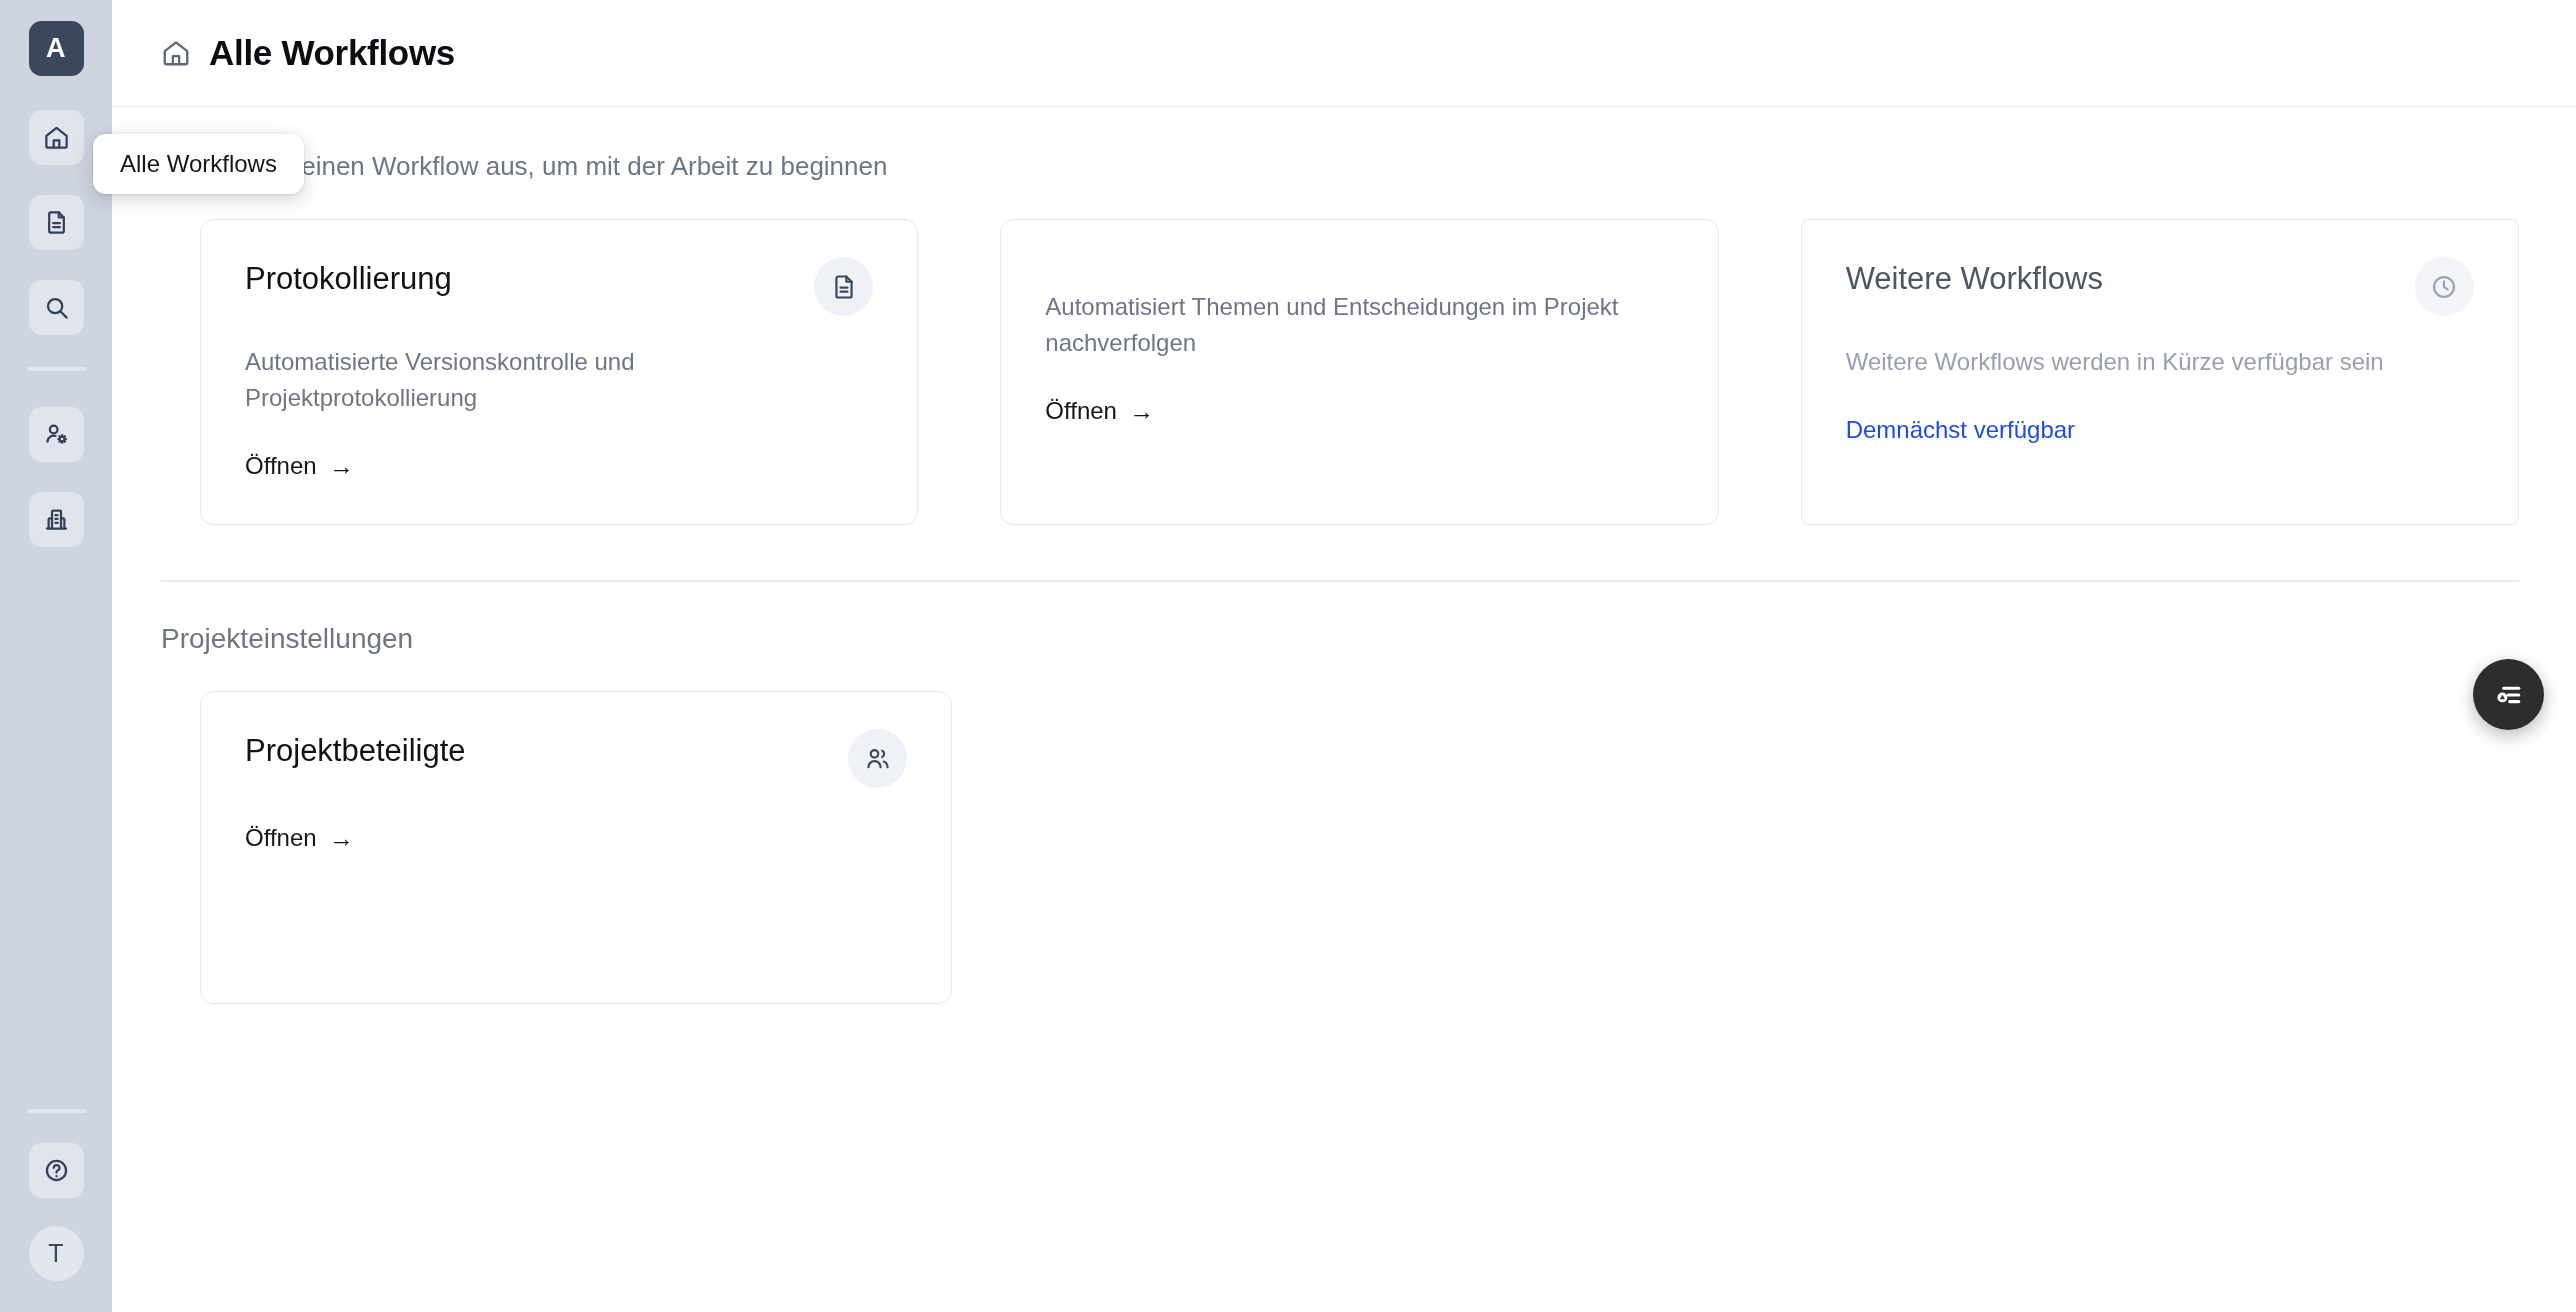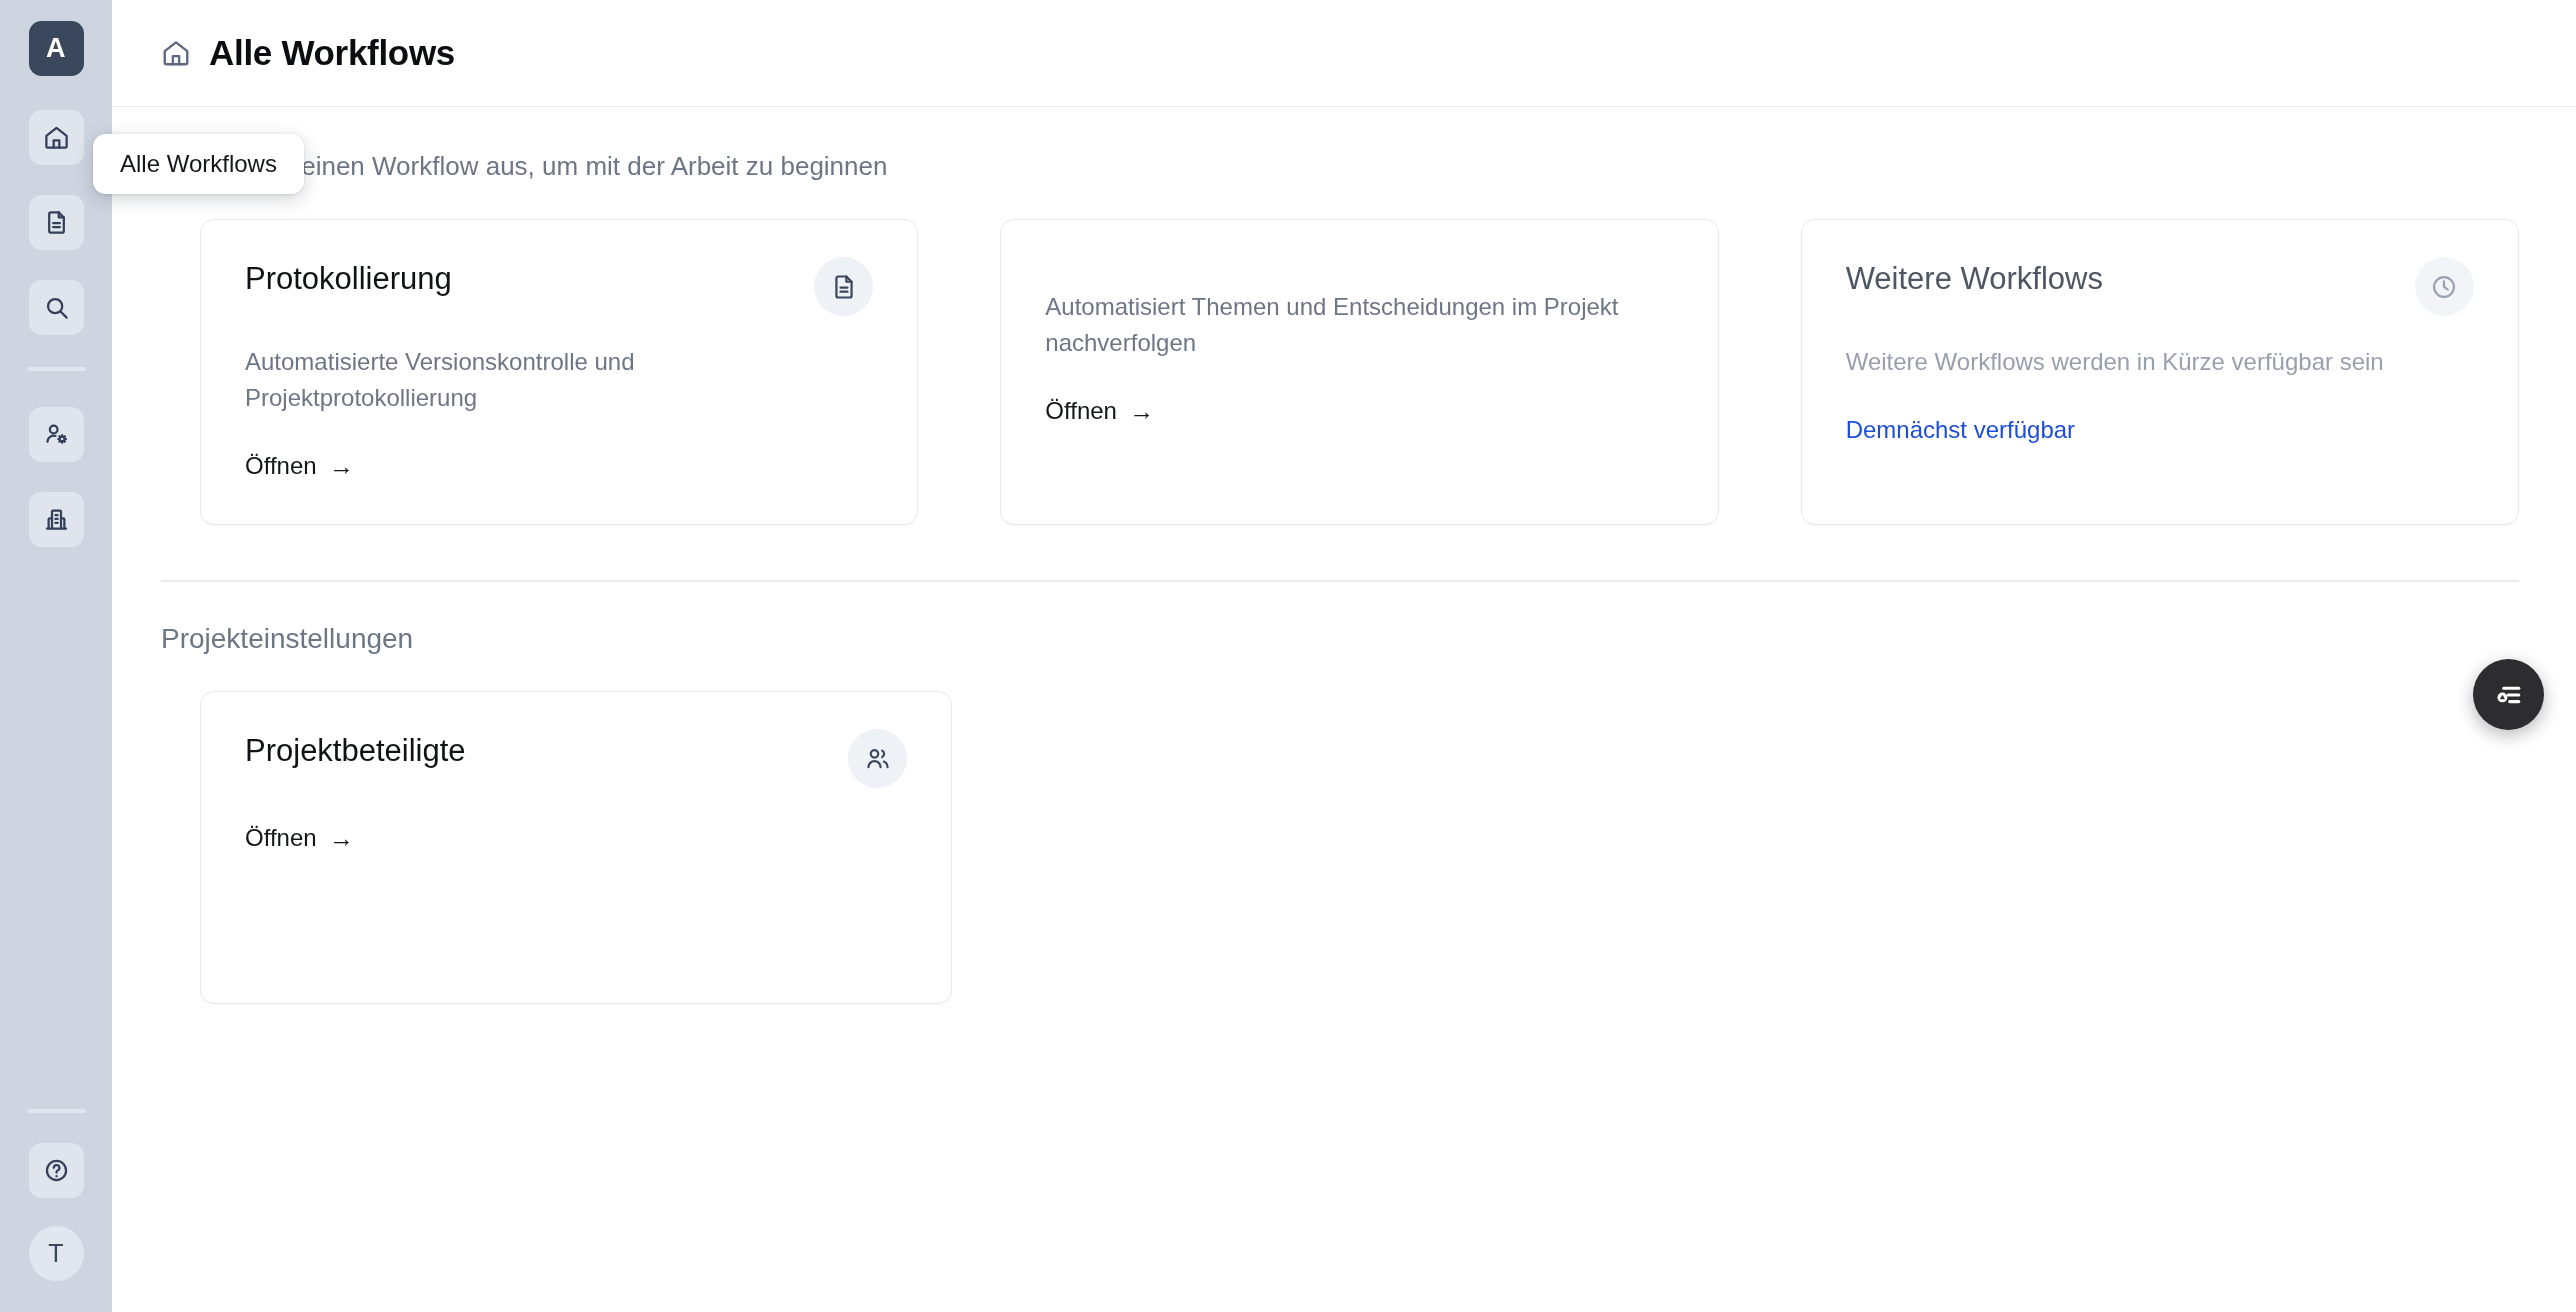--- a/index.html
+++ b/index.html
@@ -110,21 +110,21 @@
     background: #ffffff;
     border: 1.8px solid #e6e9ee;
     border-radius: 14px;
     padding: 41px 44px 43px 44px;
     min-height: 306px;
     position: relative;
     box-shadow: 0 0.9px 1.8px rgba(16,24,40,.04);
     cursor: pointer;
     margin-left: 39px;
   }
-  .card.muted { cursor: default; }
+  .card.muted { cursor: default; border-radius: 8px; }
   .card-head {
     display: flex;
     align-items: flex-start;
     justify-content: space-between;
   }
   .card-title {
     font-size: 31px;
     font-weight: 400;
     color: #101216;
     line-height: 1.15;

